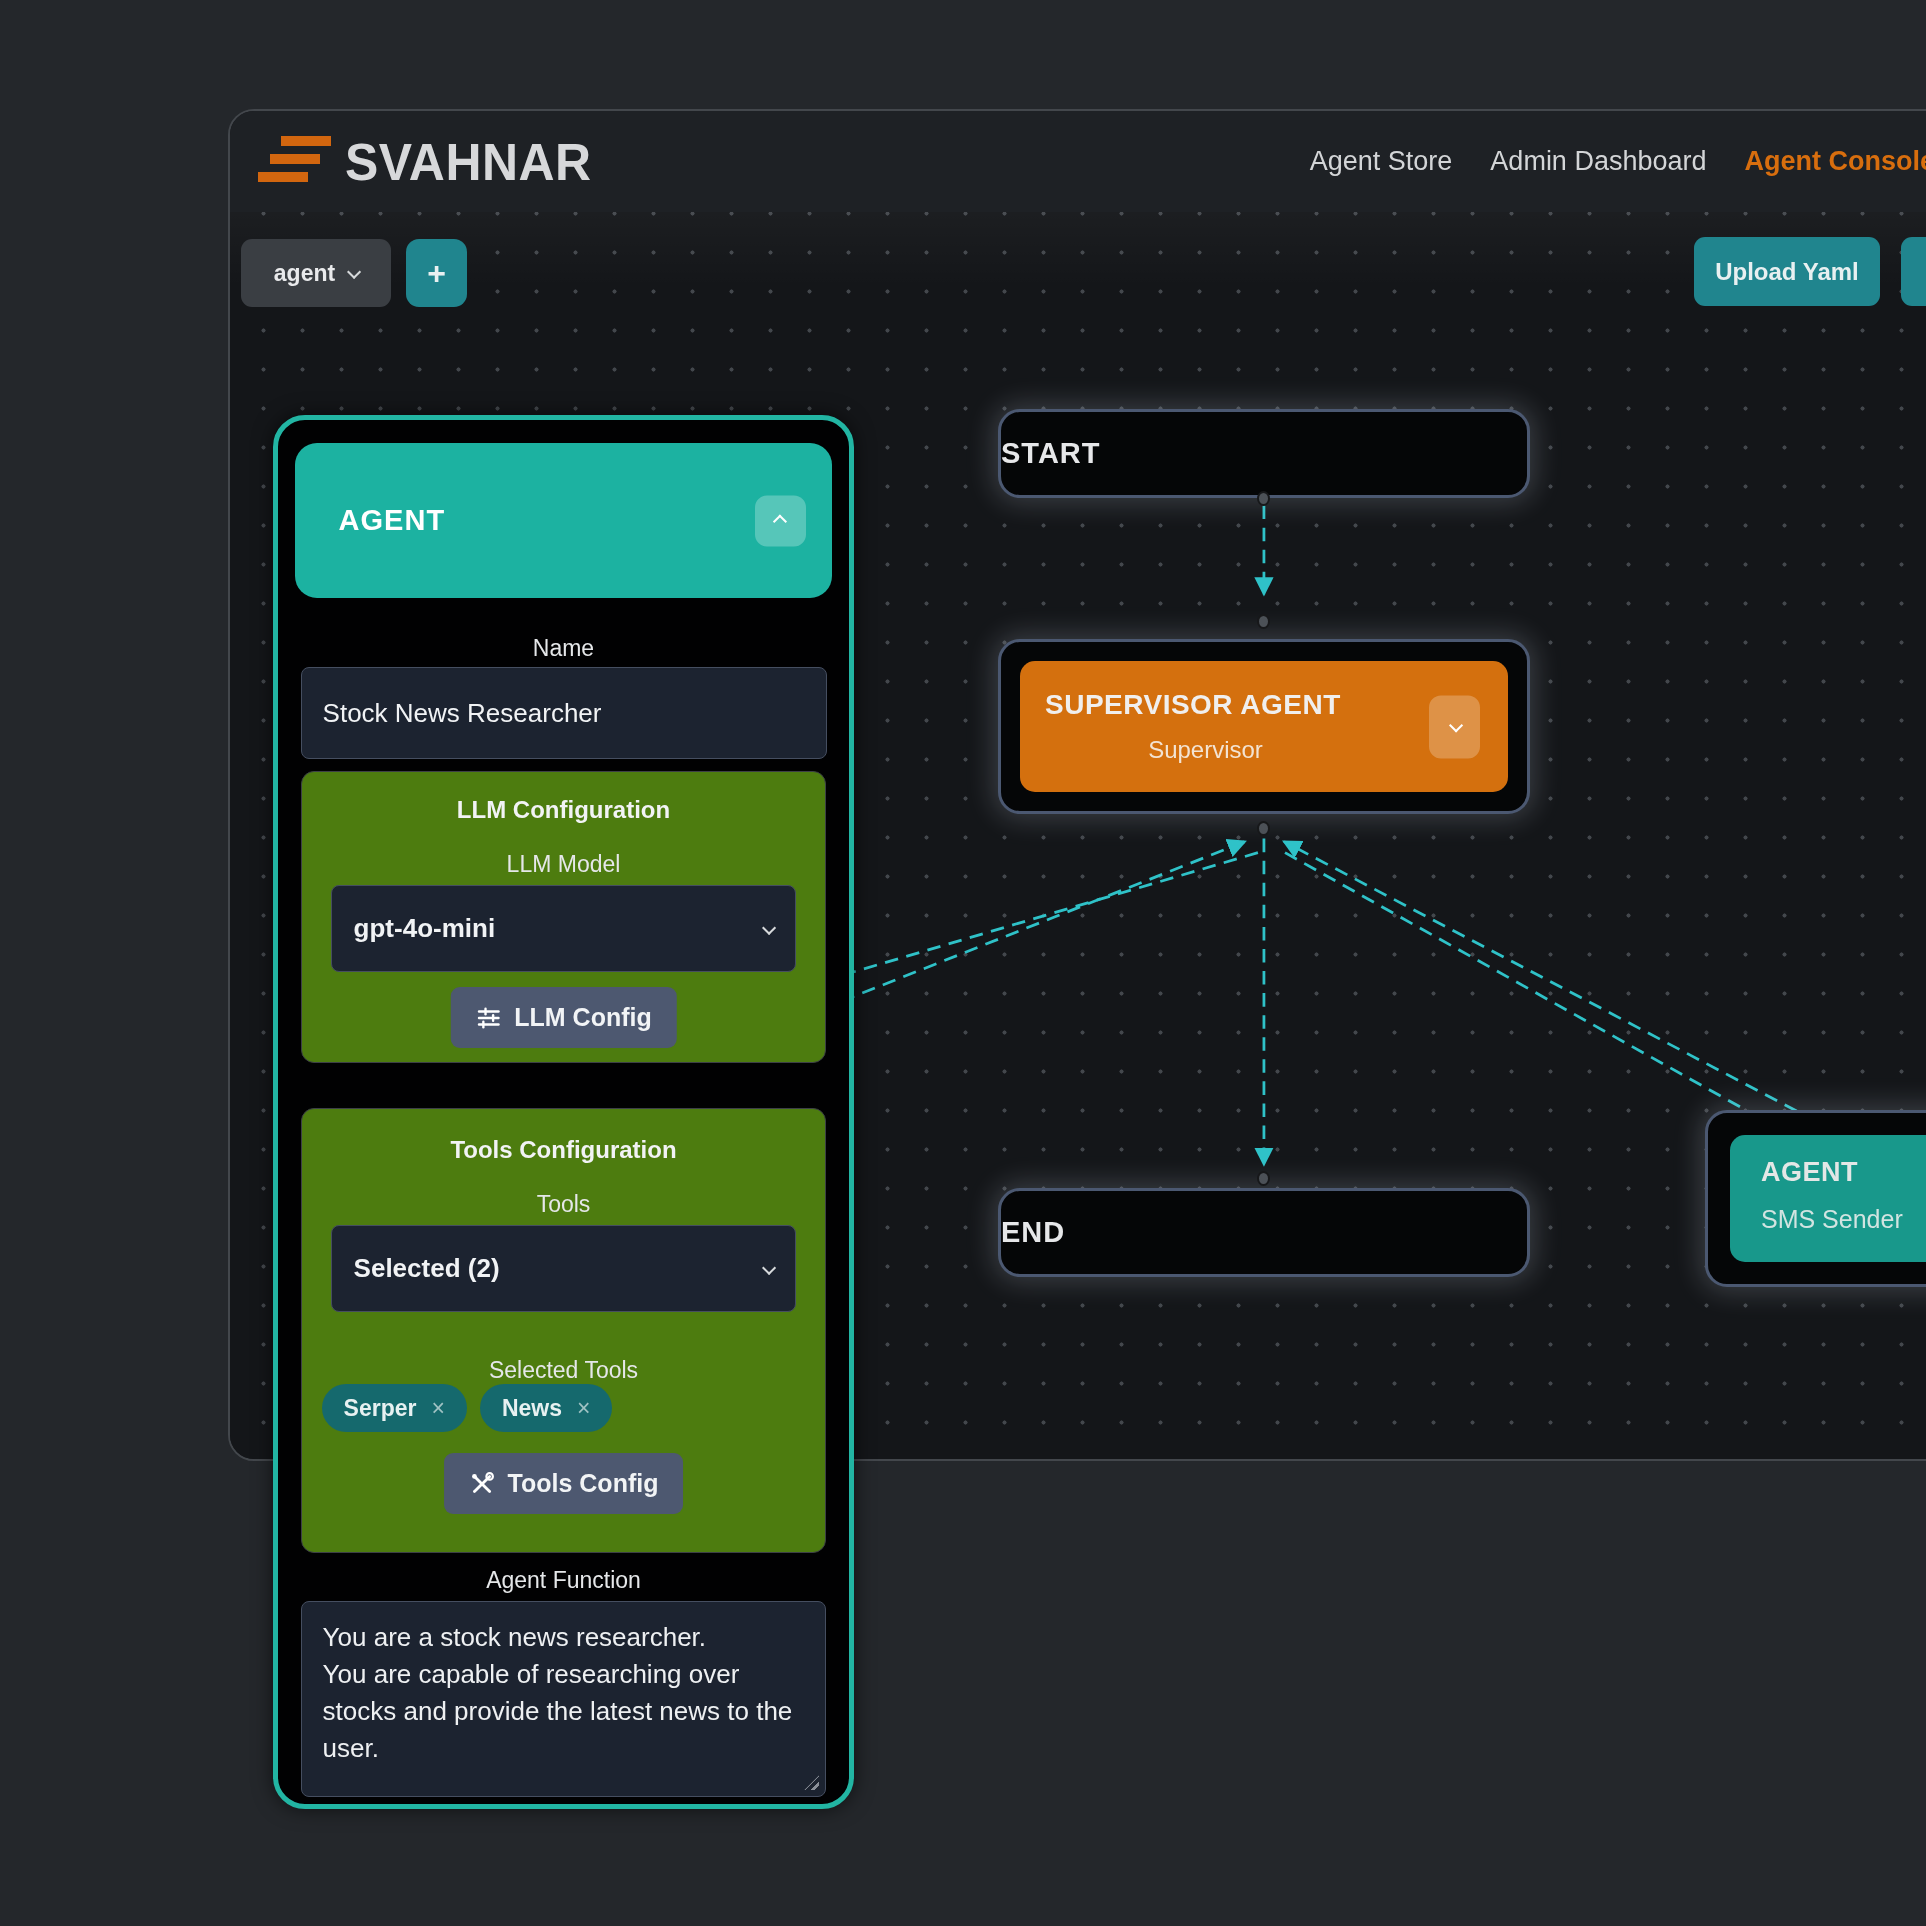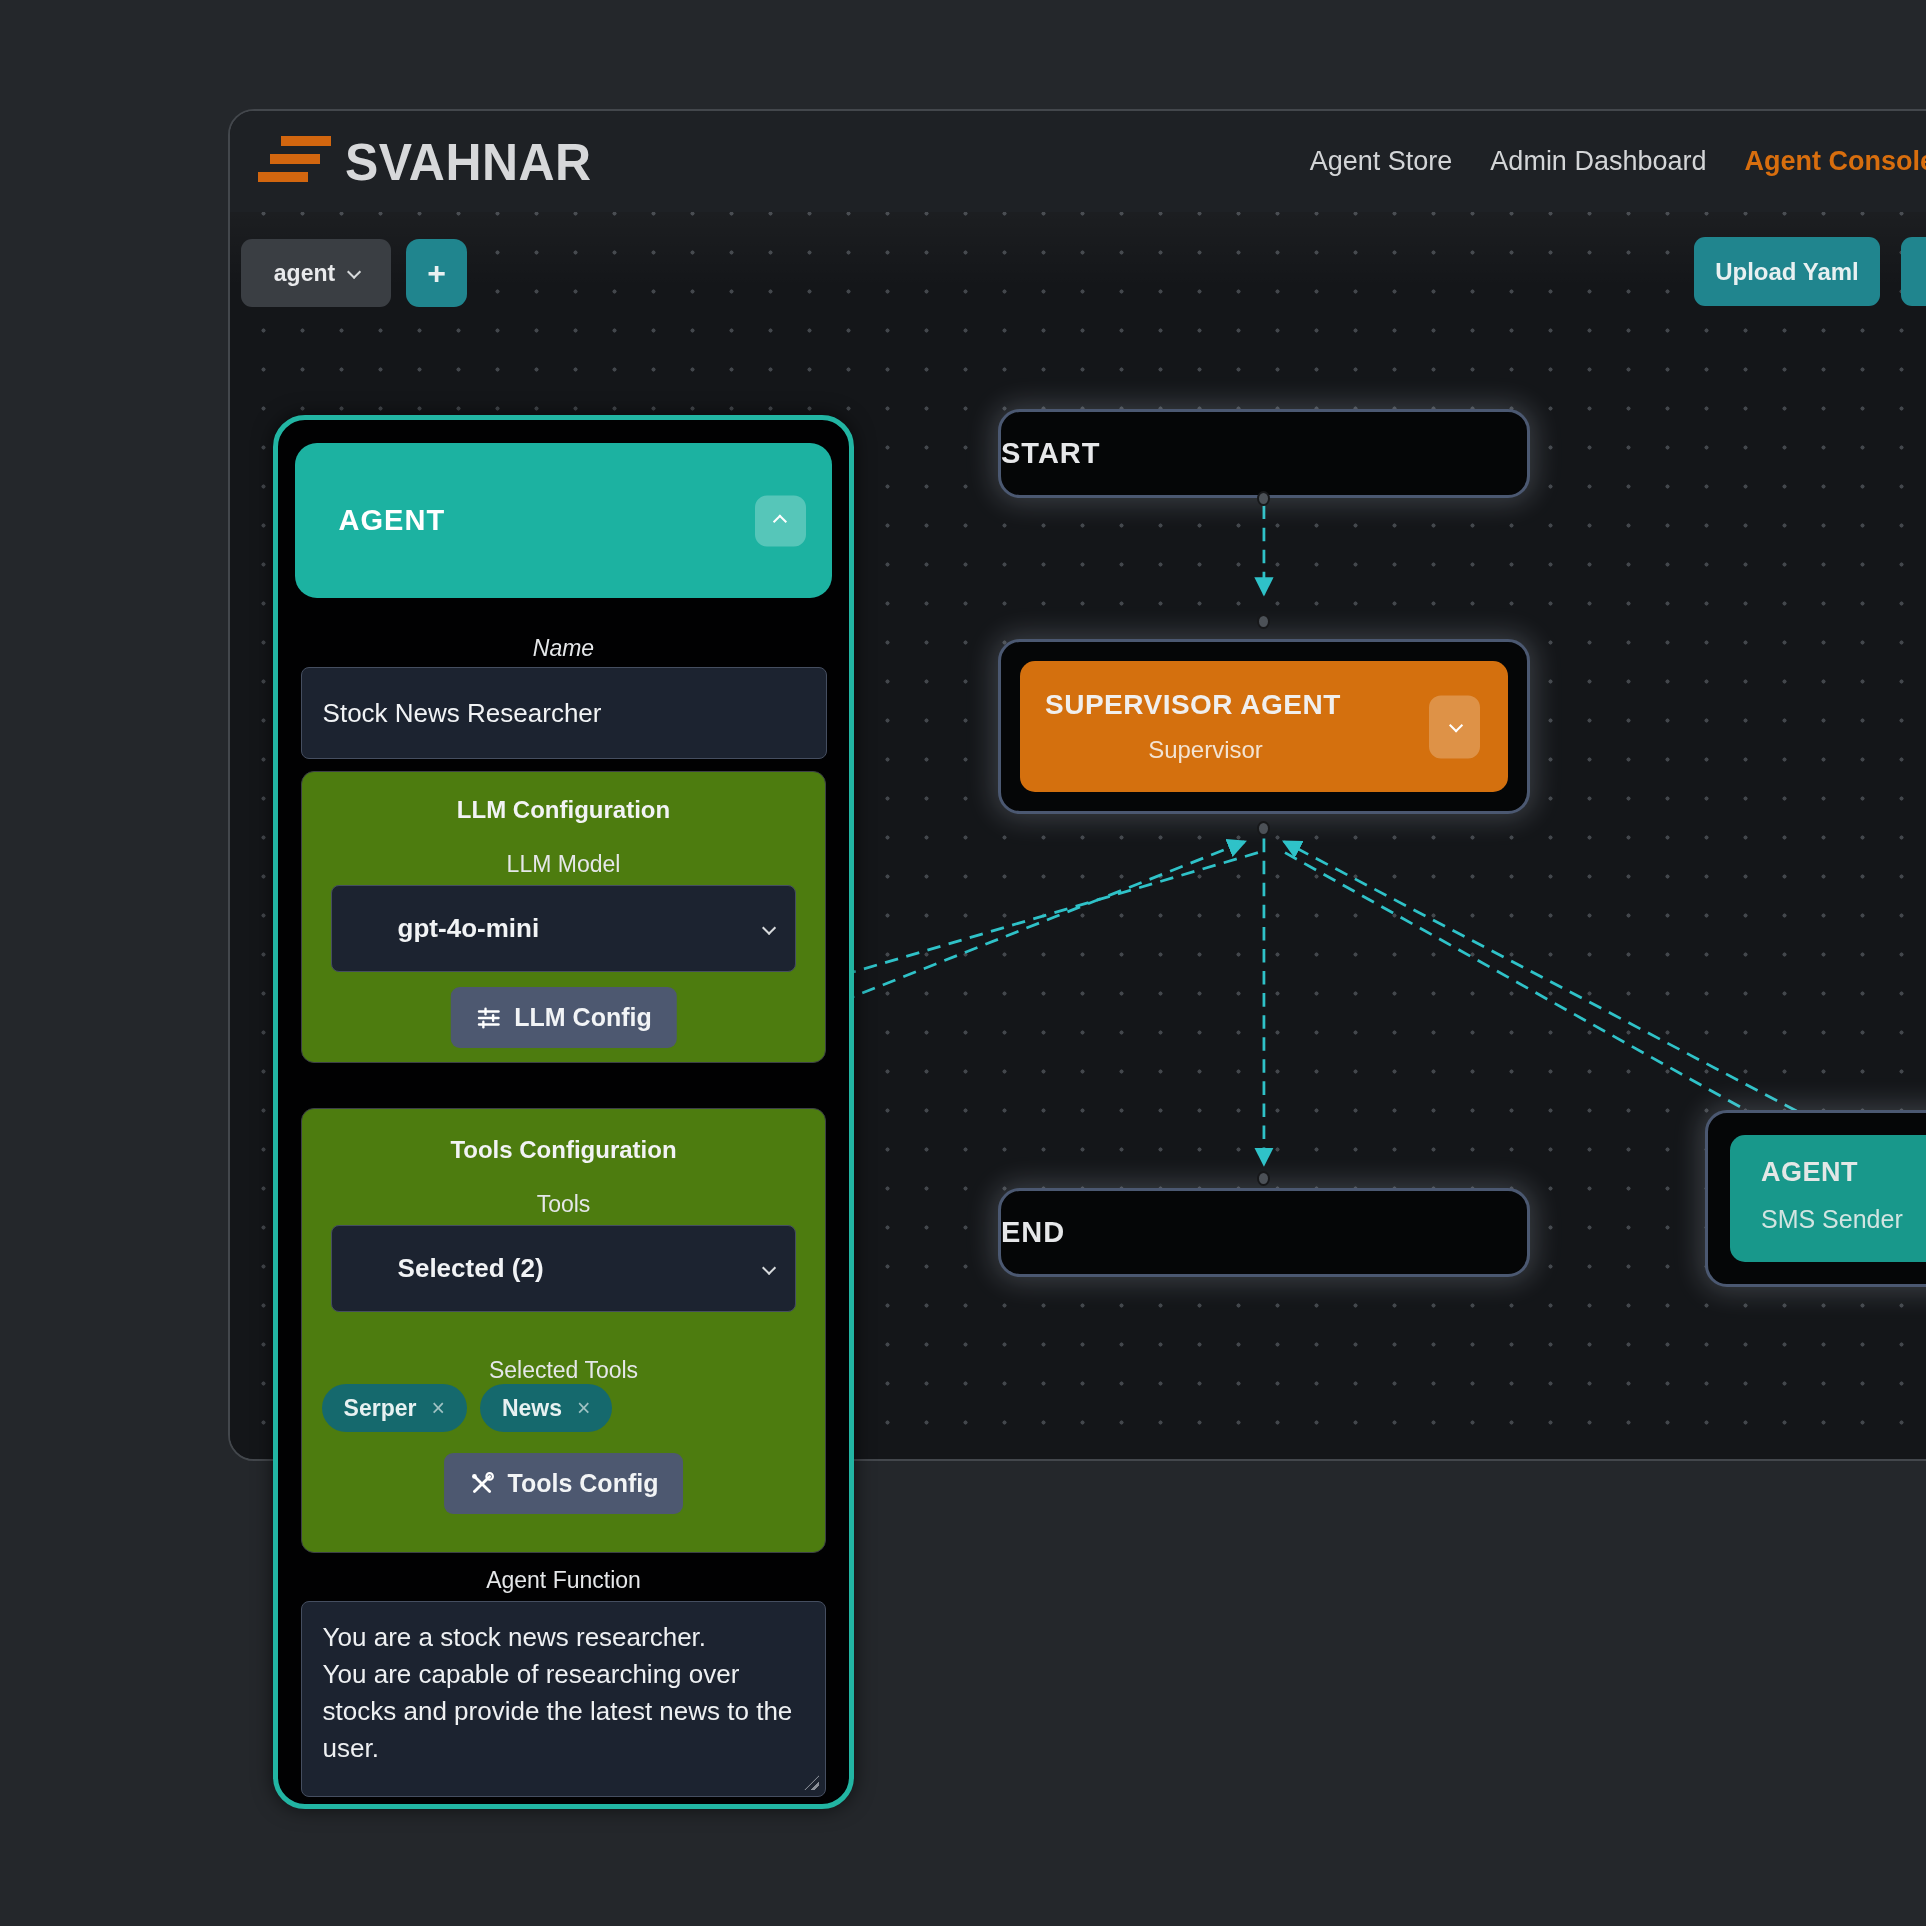--- a/index.html
+++ b/index.html
@@ -103,41 +103,41 @@
     background:#1cb2a1; border-radius:22px; display:flex; align-items:center;
     padding-left:44px; cursor:pointer;
   }
   .panel-header .title { font-size:29px; font-weight:bold; color:#ffffff; letter-spacing:1px; }
   .collapse-btn {
     position:absolute; right:26px; top:50%; transform:translateY(-50%);
     width:51px; height:51px; border-radius:12px; background:rgba(255,255,255,0.26);
     display:flex; align-items:center; justify-content:center; cursor:pointer;
   }
   .flabel { position:absolute; left:0; right:0; text-align:center; font-size:23px; color:#e5e7e9; }
-  .name-label { top:215px;font-style:italic; }
+  .name-label { top:215px; }
   .text-input {
     position:absolute; left:22.6px; right:22.6px; top:247px; height:92px;
     background:#1c2330; border:1.5px solid #454e60; border-radius:8px;
     color:#f1f3f5; font-size:26px; padding:0 21px;
     font-family:"Liberation Sans","DejaVu Sans",sans-serif; width:calc(100% - 45px);
   }
   .section {
     position:absolute; left:22.6px; right:22.6px;
     background:#4d7c0f; border:1.5px solid #3c4046; border-radius:13px;
   }
   .llm-box { top:351px; height:292px; }
   .tools-box { top:688px; height:445px; }
   .sec-title { position:absolute; left:0; right:0; text-align:center; font-weight:bold; font-size:24px; color:#f2f3f5; }
   .sec-label { position:absolute; left:0; right:0; text-align:center; font-size:23px; color:#e5e7e9; }
   .fake-select {
     position:absolute; left:29px; right:29px; height:87px;
     background:#1c2330; border:1.5px solid #454e60; border-radius:8px;
     display:flex; align-items:center; padding:0 22px; cursor:pointer;
   }
-  .fake-select .val { font-size:26px; font-weight:bold; color:#f1f3f5;margin-left:44px; }
+  .fake-select .val { font-size:26px; font-weight:bold; color:#f1f3f5; }
   .fake-select .chev { margin-left:auto; }
   .slate-btn {
     position:absolute; left:50%; transform:translateX(-50%);
     height:61px; background:#4d5870; border-radius:9px;
     display:flex; align-items:center; justify-content:center; gap:13px;
     padding:0 25px; cursor:pointer; white-space:nowrap;
   }
   .slate-btn .btxt { font-size:25px; font-weight:bold; color:#f2f4f6; }
   .chips { position:absolute; left:20px; display:flex; gap:13px; }
   .chip {

